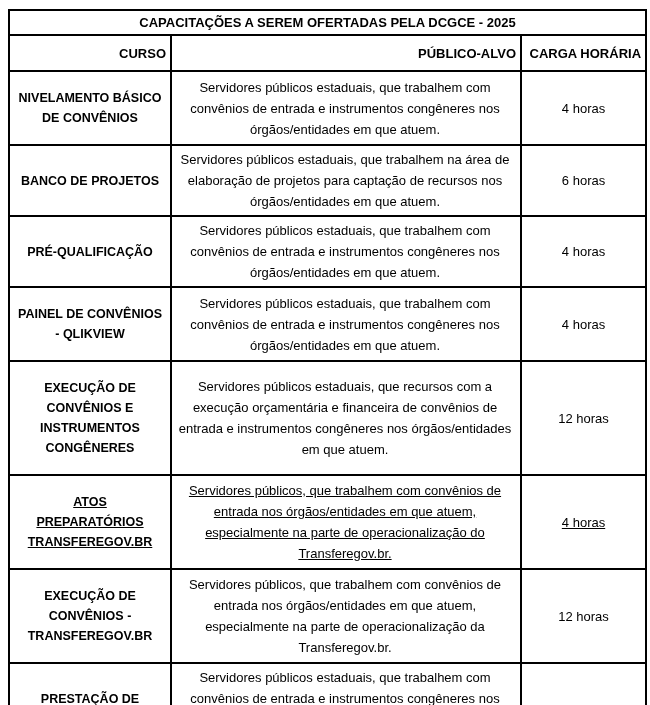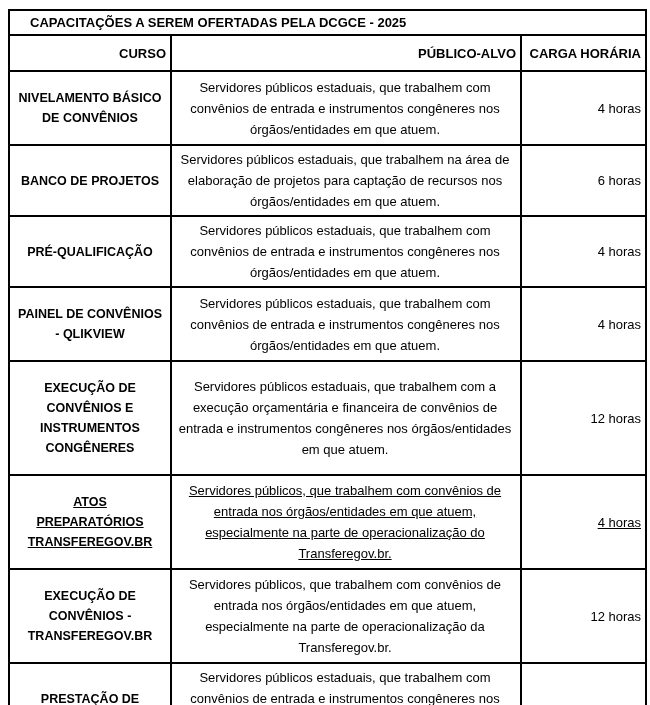--- a/index.html
+++ b/index.html
@@ -19,23 +19,23 @@
     background: #ffffff;
   }
   table.capacitacoes td, table.capacitacoes th {
     border: 2px solid #000000;
     vertical-align: middle;
     overflow: hidden;
   }
   .title-cell {
     font-weight: bold;
     font-size: 13px;
-    text-align: left;
+    text-align: center;
     height: 21px;
-    padding: 1px 20px;
+    padding: 1px 4px;
     letter-spacing: 0px;
   }
   th.col-header {
     font-weight: bold;
     font-size: 13px;
     text-align: right;
     height: 30px;
     padding: 2px 4px;
   }
   td.curso-cell {
@@ -46,21 +46,21 @@
     padding: 16px 8px;
   }
   td.publico-cell {
     font-size: 13px;
     line-height: 21px;
     text-align: center;
     padding: 3px 8px 3px 6px;
   }
   td.carga-cell {
     font-size: 13px;
-    text-align: right;
+    text-align: center;
     padding: 2px 4px;
   }
   
   tbody tr:nth-child(1) { height: 73px; }
   tbody tr:nth-child(2) { height: 69px; }
   tbody tr:nth-child(3) { height: 65px; }
   tbody tr:nth-child(4) { height: 66px; }
   tbody tr:nth-child(5) { height: 95px; border-radius: 20px; }
   tbody tr:nth-child(6) { height: 84px; text-decoration: underline; }
   tbody tr:nth-child(7) { height: 82px; }
@@ -101,21 +101,21 @@
       <td class="publico-cell">Servidores públicos estaduais, que trabalhem com convênios de entrada e instrumentos congêneres nos órgãos/entidades em que atuem.</td>
       <td class="carga-cell">4 horas</td>
     </tr>
     <tr>
       <td class="curso-cell">PAINEL DE CONVÊNIOS - QLIKVIEW</td>
       <td class="publico-cell">Servidores públicos estaduais, que trabalhem com convênios de entrada e instrumentos congêneres nos órgãos/entidades em que atuem.</td>
       <td class="carga-cell">4 horas</td>
     </tr>
     <tr>
       <td class="curso-cell">EXECUÇÃO DE CONVÊNIOS E INSTRUMENTOS CONGÊNERES</td>
-      <td class="publico-cell">Servidores públicos estaduais, que trabalhem com a execução orçamentária e financeira de convênios de entrada e instrumentos congêneres nos órgãos/entidades em que atuem.</td>
+      <td class="publico-cell">Servidores públicos estaduais, que recursos com a execução orçamentária e financeira de convênios de entrada e instrumentos congêneres nos órgãos/entidades em que atuem.</td>
       <td class="carga-cell">12 horas</td>
     </tr>
     <tr>
       <td class="curso-cell">ATOS PREPARATÓRIOS TRANSFEREGOV.BR</td>
       <td class="publico-cell">Servidores públicos, que trabalhem com convênios de entrada nos órgãos/entidades em que atuem, especialmente na parte de operacionalização do Transferegov.br.</td>
       <td class="carga-cell">4 horas</td>
     </tr>
     <tr>
       <td class="curso-cell">EXECUÇÃO DE CONVÊNIOS - TRANSFEREGOV.BR</td>
       <td class="publico-cell">Servidores públicos, que trabalhem com convênios de entrada nos órgãos/entidades em que atuem, especialmente na parte de operacionalização da Transferegov.br.</td>

